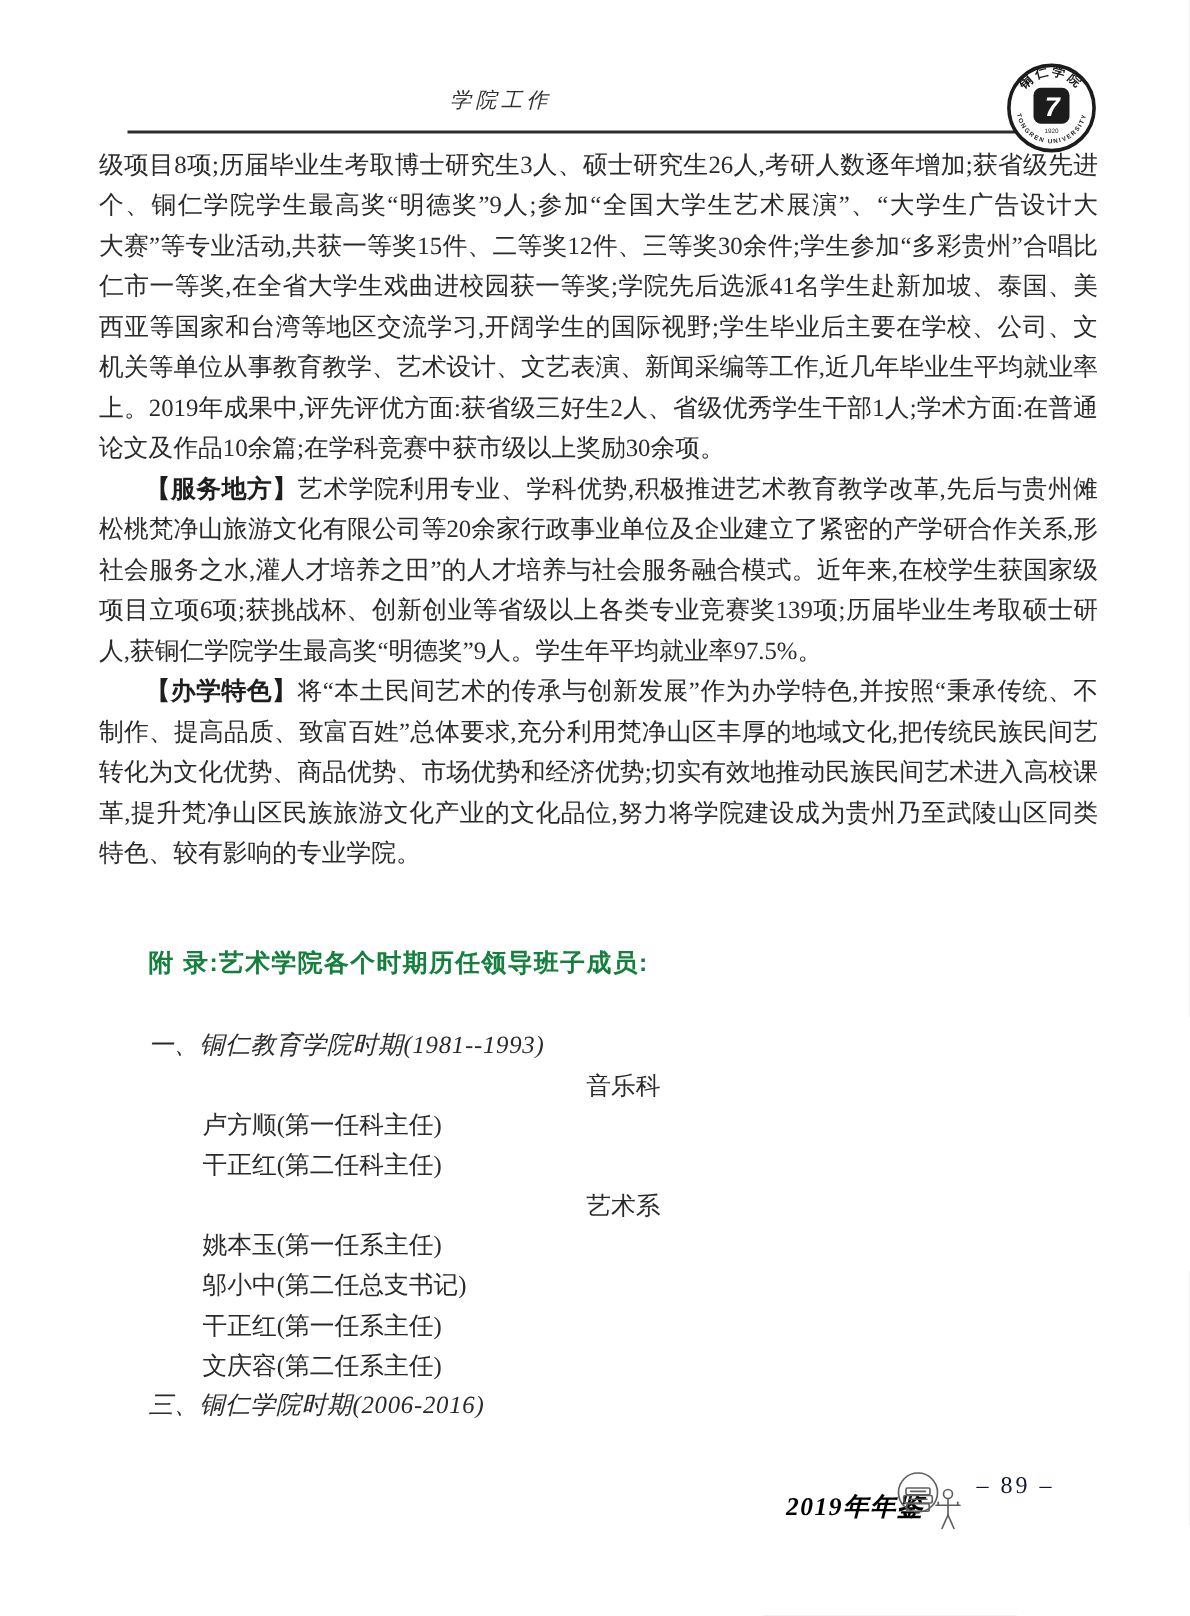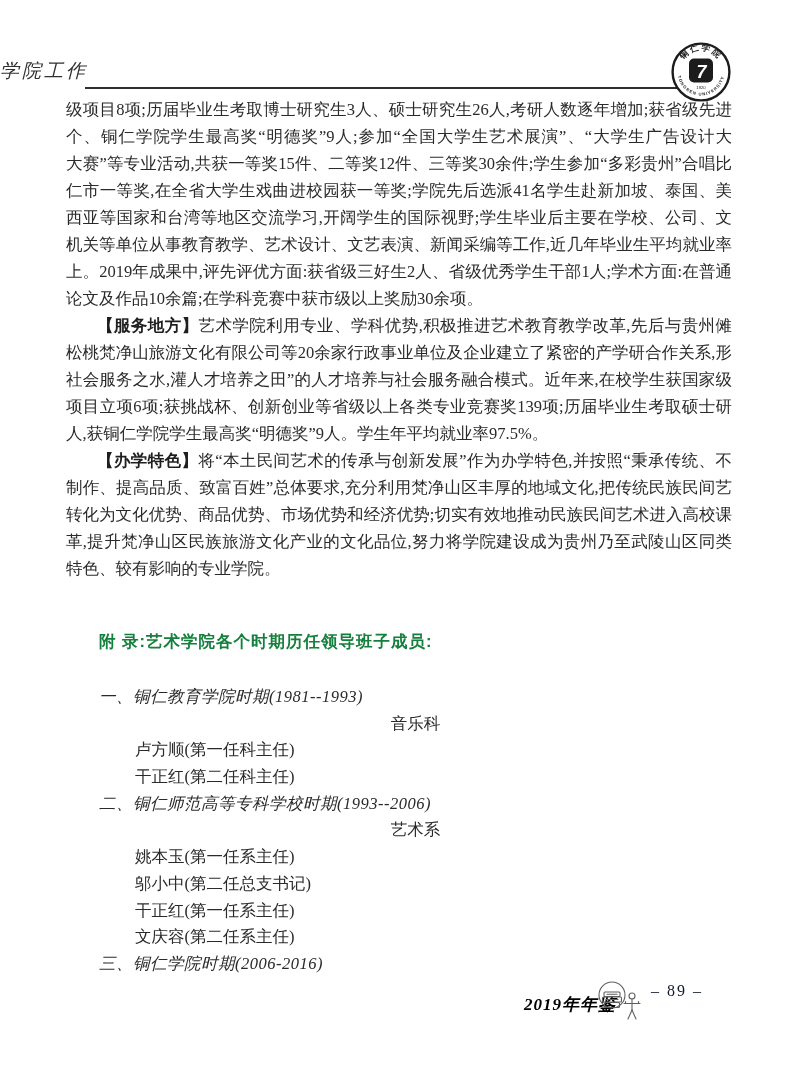--- a/index.html
+++ b/index.html
@@ -3,22 +3,22 @@
 <meta charset="utf-8">
 <style>
   html,body{margin:0;padding:0;background:#e9e9e9;}
   .page{
     position:relative;width:793px;height:1077px;background:#ffffff;
     margin:0 auto;overflow:hidden;color:#272727;
     font-family:"Liberation Serif","DejaVu Serif",serif;
   }
   
   .running-head{
-    position:absolute;left:0;top:58px;width:668px;text-align:left;
-    font-size:19px;font-style:italic;letter-spacing:3px;color:#303030;
+    position:absolute;left:0;top:58px;width:668px;text-align:center;
+    font-size:14px;font-style:italic;letter-spacing:3px;color:#303030;
     font-family:"Liberation Serif","DejaVu Serif",serif;
   }
   .header-rule{
     position:absolute;left:85px;top:87px;width:616px;height:2px;background:#2e2e2e;
   }
   .seal{position:absolute;left:671px;top:42px;width:60px;height:60px;}
   
   .body-text{
     position:absolute;left:66px;top:96px;width:666px;
     font-size:16.5px;line-height:27px;color:#2a2a2a;
@@ -117,21 +117,20 @@
     </div>
 
   </div>
 
   <div class="appendix-heading">附 录:艺术学院各个时期历任领导班子成员:</div>
   <div class="appendix-list">
       <div class="item period">一、铜仁教育学院时期(1981--1993)</div>
       <div class="item unit">音乐科</div>
       <div class="item name">卢方顺(第一任科主任)</div>
       <div class="item name">干正红(第二任科主任)</div>
-      <div class="item period">二、铜仁师范高等专科学校时期(1993--2006)</div>
       <div class="item unit">艺术系</div>
       <div class="item name">姚本玉(第一任系主任)</div>
       <div class="item name">邬小中(第二任总支书记)</div>
       <div class="item name">干正红(第一任系主任)</div>
       <div class="item name">文庆容(第二任系主任)</div>
       <div class="item period">三、铜仁学院时期(2006-2016)</div>
     </div>
 
   <div class="footer-title">2019年年鉴</div>
 

